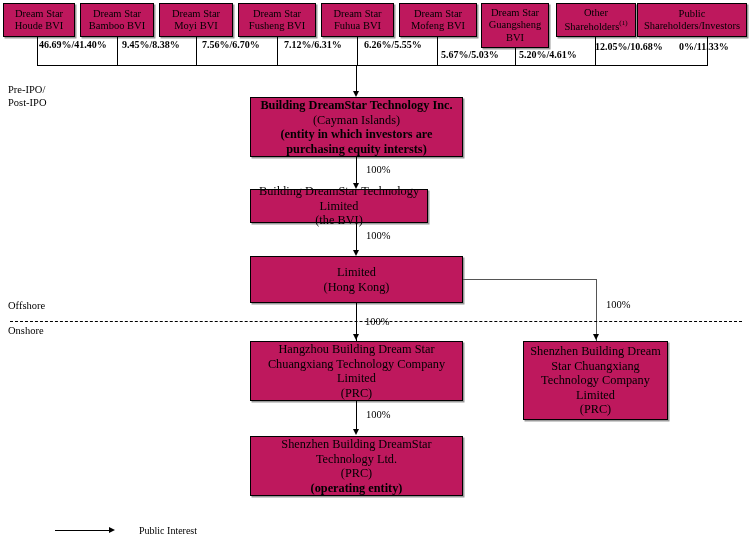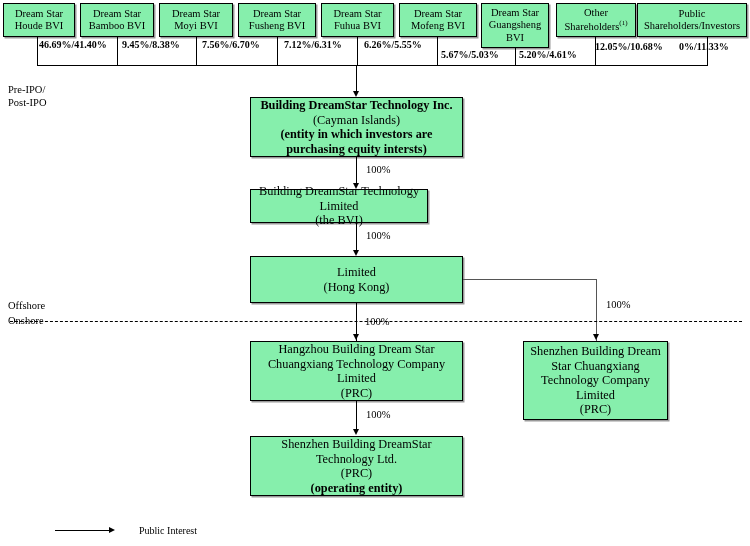--- a/index.html
+++ b/index.html
@@ -15,21 +15,21 @@
     position: relative;
     width: 750px;
     height: 546px;
     overflow: hidden;
     background: #ffffff;
   }
   .box {
     position: absolute;
     box-sizing: border-box;
     border: 1px solid #000000;
-    background: #86efac;
+    background: #be185d;
     display: flex;
     flex-direction: column;
     align-items: center;
     justify-content: center;
     text-align: center;
     line-height: 1.18;
     box-shadow: 1.5px 1.5px 0 0 #9a9a9a;
   }
   .box .ln { display: block; white-space: nowrap; }
   .topbox {
@@ -211,21 +211,21 @@
   <div class="thinline" style="left:596px; top:279px; width:1px; height:66px;"></div>
   <div class="arrow-down" style="left:592.5px; top:334px;"></div>
   <div class="pct-mid" style="left:606px; top:300px;">100%</div>
 
   <div class="vline" style="left:356px; top:303px; height:42px;"></div>
   <div class="arrow-down" style="left:353px; top:334px;"></div>
   <div class="pct-mid" style="left:364px; top:317px; background:#ffffff; padding:0 1px;">100%</div>
 
   <div class="side-label" style="left:8px; top:299px;">Offshore</div>
   <div class="dashed" style="left:10px; top:321px; width:732px;"></div>
-  <div class="side-label" style="left:8px; top:314px;">Onshore</div>
+  <div class="side-label" style="left:8px; top:324px;">Onshore</div>
 
   <div class="box midbox" style="left:250px; top:341px; width:213px; height:60px;">
     <span class="ln">Hangzhou Building Dream Star</span>
     <span class="ln">Chuangxiang Technology Company</span>
     <span class="ln">Limited</span>
     <span class="ln">(PRC)</span>
   </div>
 
   <div class="box midbox" style="left:523px; top:341px; width:145px; height:79px;">
     <span class="ln">Shenzhen Building Dream</span>

